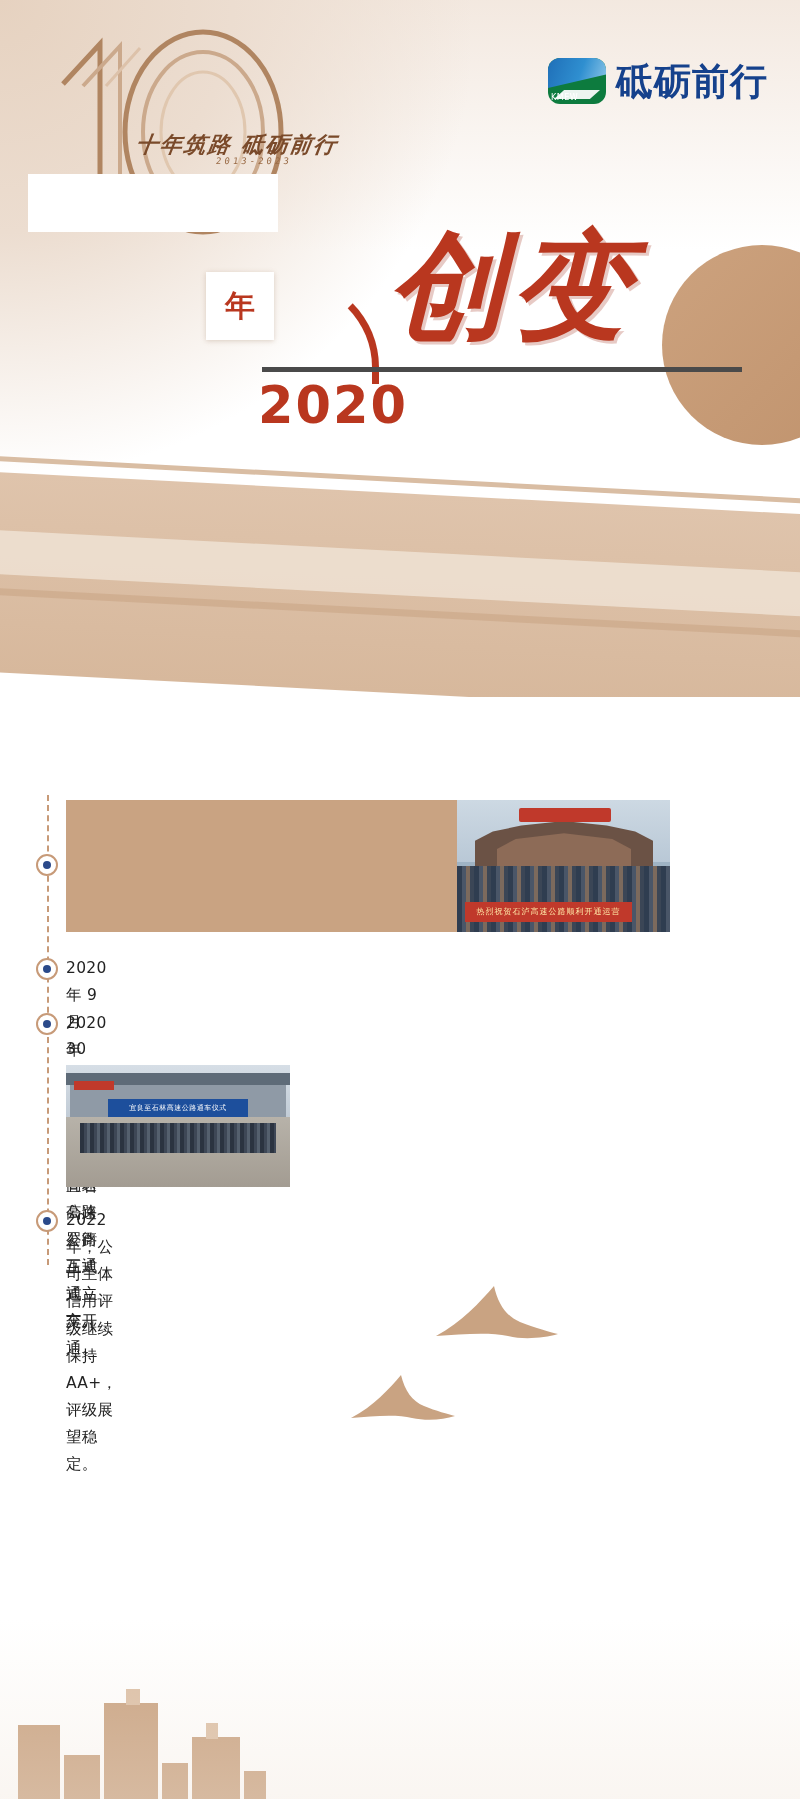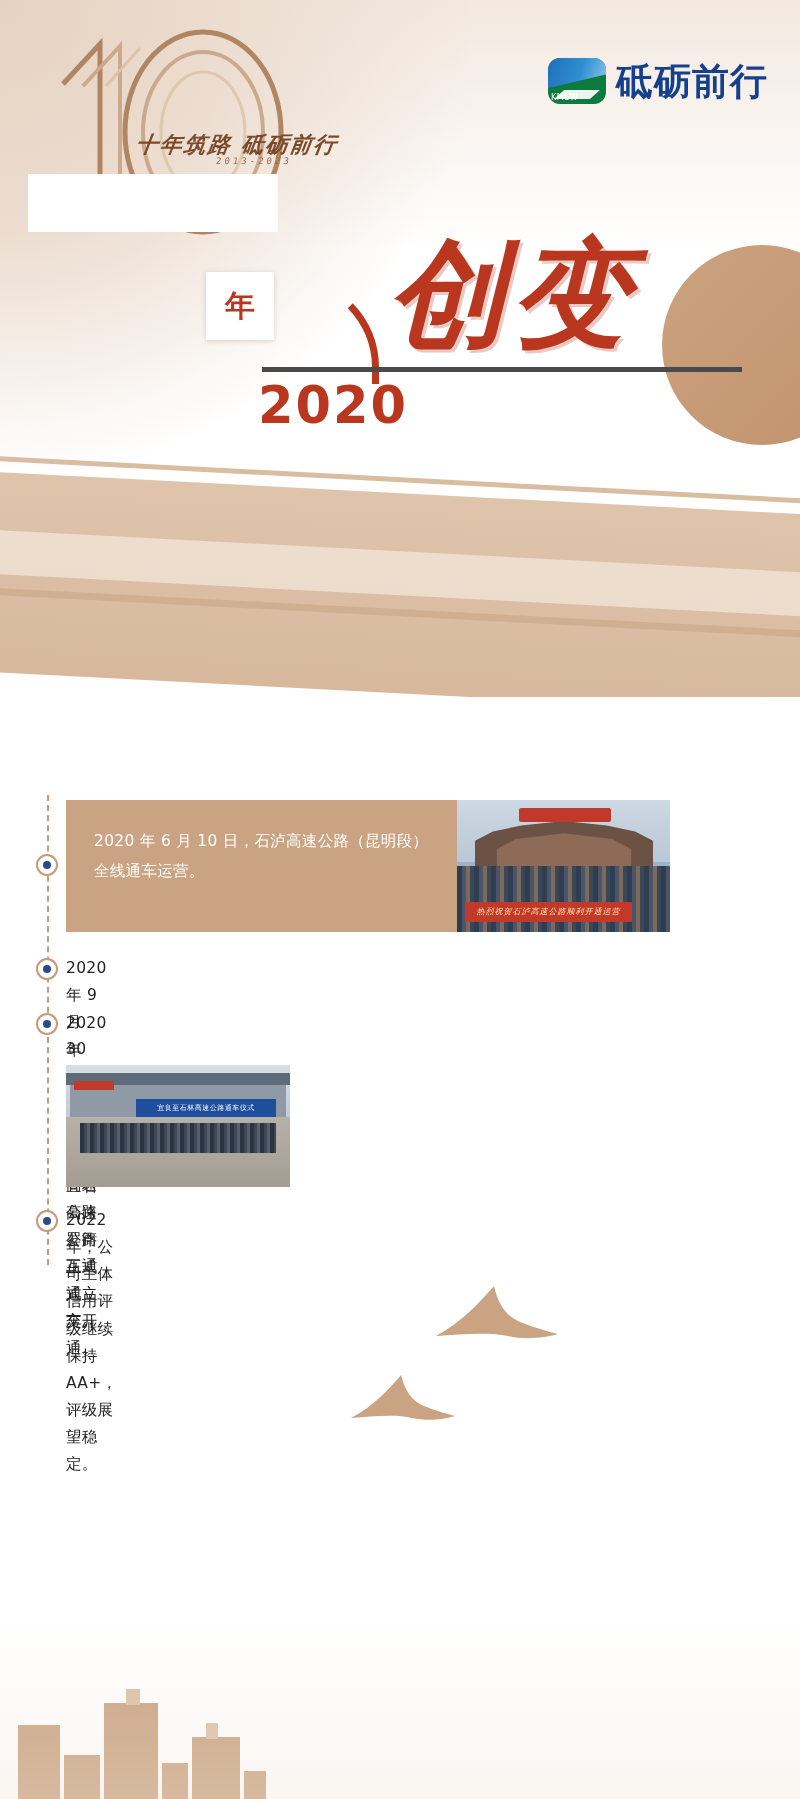--- a/index.html
+++ b/index.html
@@ -159,21 +159,21 @@
     transform: rotate(0deg);
   }
   .rule {
     position: absolute;
     left: 262px; top: 152px;
     width: 480px; height: 5px;
     background: #4a4a4a;
   }
   .big-title {
     position: absolute;
-    left: 388px; top: 20px;
+    left: 388px; top: 12px;
     font-family: "DejaVu Sans", sans-serif;
     font-weight: bold;
     font-style: italic;
     font-size: 118px;
     line-height: 1;
     color: #b9371f;
     letter-spacing: 6px;
     text-shadow: 3px 3px 0 rgba(160,45,25,.25);
     white-space: nowrap;
   }
@@ -321,41 +321,40 @@
     position:absolute; left:8px; bottom:10px; width:167px; height:20px;
     background:#c0392b;
     color:#ffe9a8;
     font-size:8px;
     line-height:20px;
     text-align:center;
     letter-spacing:1px;
     font-family:"DejaVu Sans", sans-serif;
     white-space:nowrap;
     overflow:hidden;
-    font-style:italic;
   }
 
   
   .photo2 {
     position: absolute;
     left: 66px;
     width: 224px; height: 122px;
     overflow: hidden;
     background: #b9c3cc;
   }
   .p2-sky { position:absolute; left:0; top:0; width:224px; height:52px;
     background: linear-gradient(180deg,#d6dee6 0%,#c2ccd6 100%); }
   .p2-build { position:absolute; left:4px; top:14px; width:216px; height:40px;
     background:#8f9aa6; }
   .p2-roof { position:absolute; left:0; top:8px; width:224px; height:12px;
     background:#5e6b78; }
   .p2-banner { position:absolute; left:42px; top:34px; width:140px; height:18px;
     background:#1d4f9c; color:#ffffff; font-size:7px; line-height:18px;
     text-align:center; letter-spacing:.5px; font-family:"DejaVu Sans", sans-serif;
-    white-space:nowrap; overflow:hidden;margin-left:28px;}
+    white-space:nowrap; overflow:hidden;}
   .p2-ground { position:absolute; left:0; top:52px; width:224px; height:70px;
     background: linear-gradient(180deg,#b7b2a9 0%,#a39c92 100%); }
   .p2-crowd { position:absolute; left:14px; top:58px; width:196px; height:30px;
     background: repeating-linear-gradient(90deg,#2b3340 0 4px,#3e4756 4px 7px,#55606e 7px 10px); }
   .p2-label { position:absolute; left:8px; top:16px; width:40px; height:9px;
     background:#c0392b; }
 
   
   .bird { position:absolute; }
 
@@ -424,21 +423,20 @@
     <div class="band band-c"></div>
     <div class="band band-d"></div>
   </div>
 
   <div class="timeline">
     <div class="tl-axis"></div>
 
     <div class="tl-item" style="top:20px;">
       <div class="tl-dot" style="top:54px;"></div>
       <div class="tl-card">
-        <div class="tl-card-text">2020 年 6 月 10 日，石泸高速公路（昆明段）全线通车运营。</div>
         <div class="photo1">
           <div class="p1-sky"></div>
           <div class="p1-gate"></div>
           <div class="p1-gate2"></div>
           <div class="p1-red"></div>
           <div class="p1-crowd"></div>
           <div class="p1-banner">热烈祝贺石泸高速公路顺利开通运营</div>
         </div>
       </div>
     </div>

